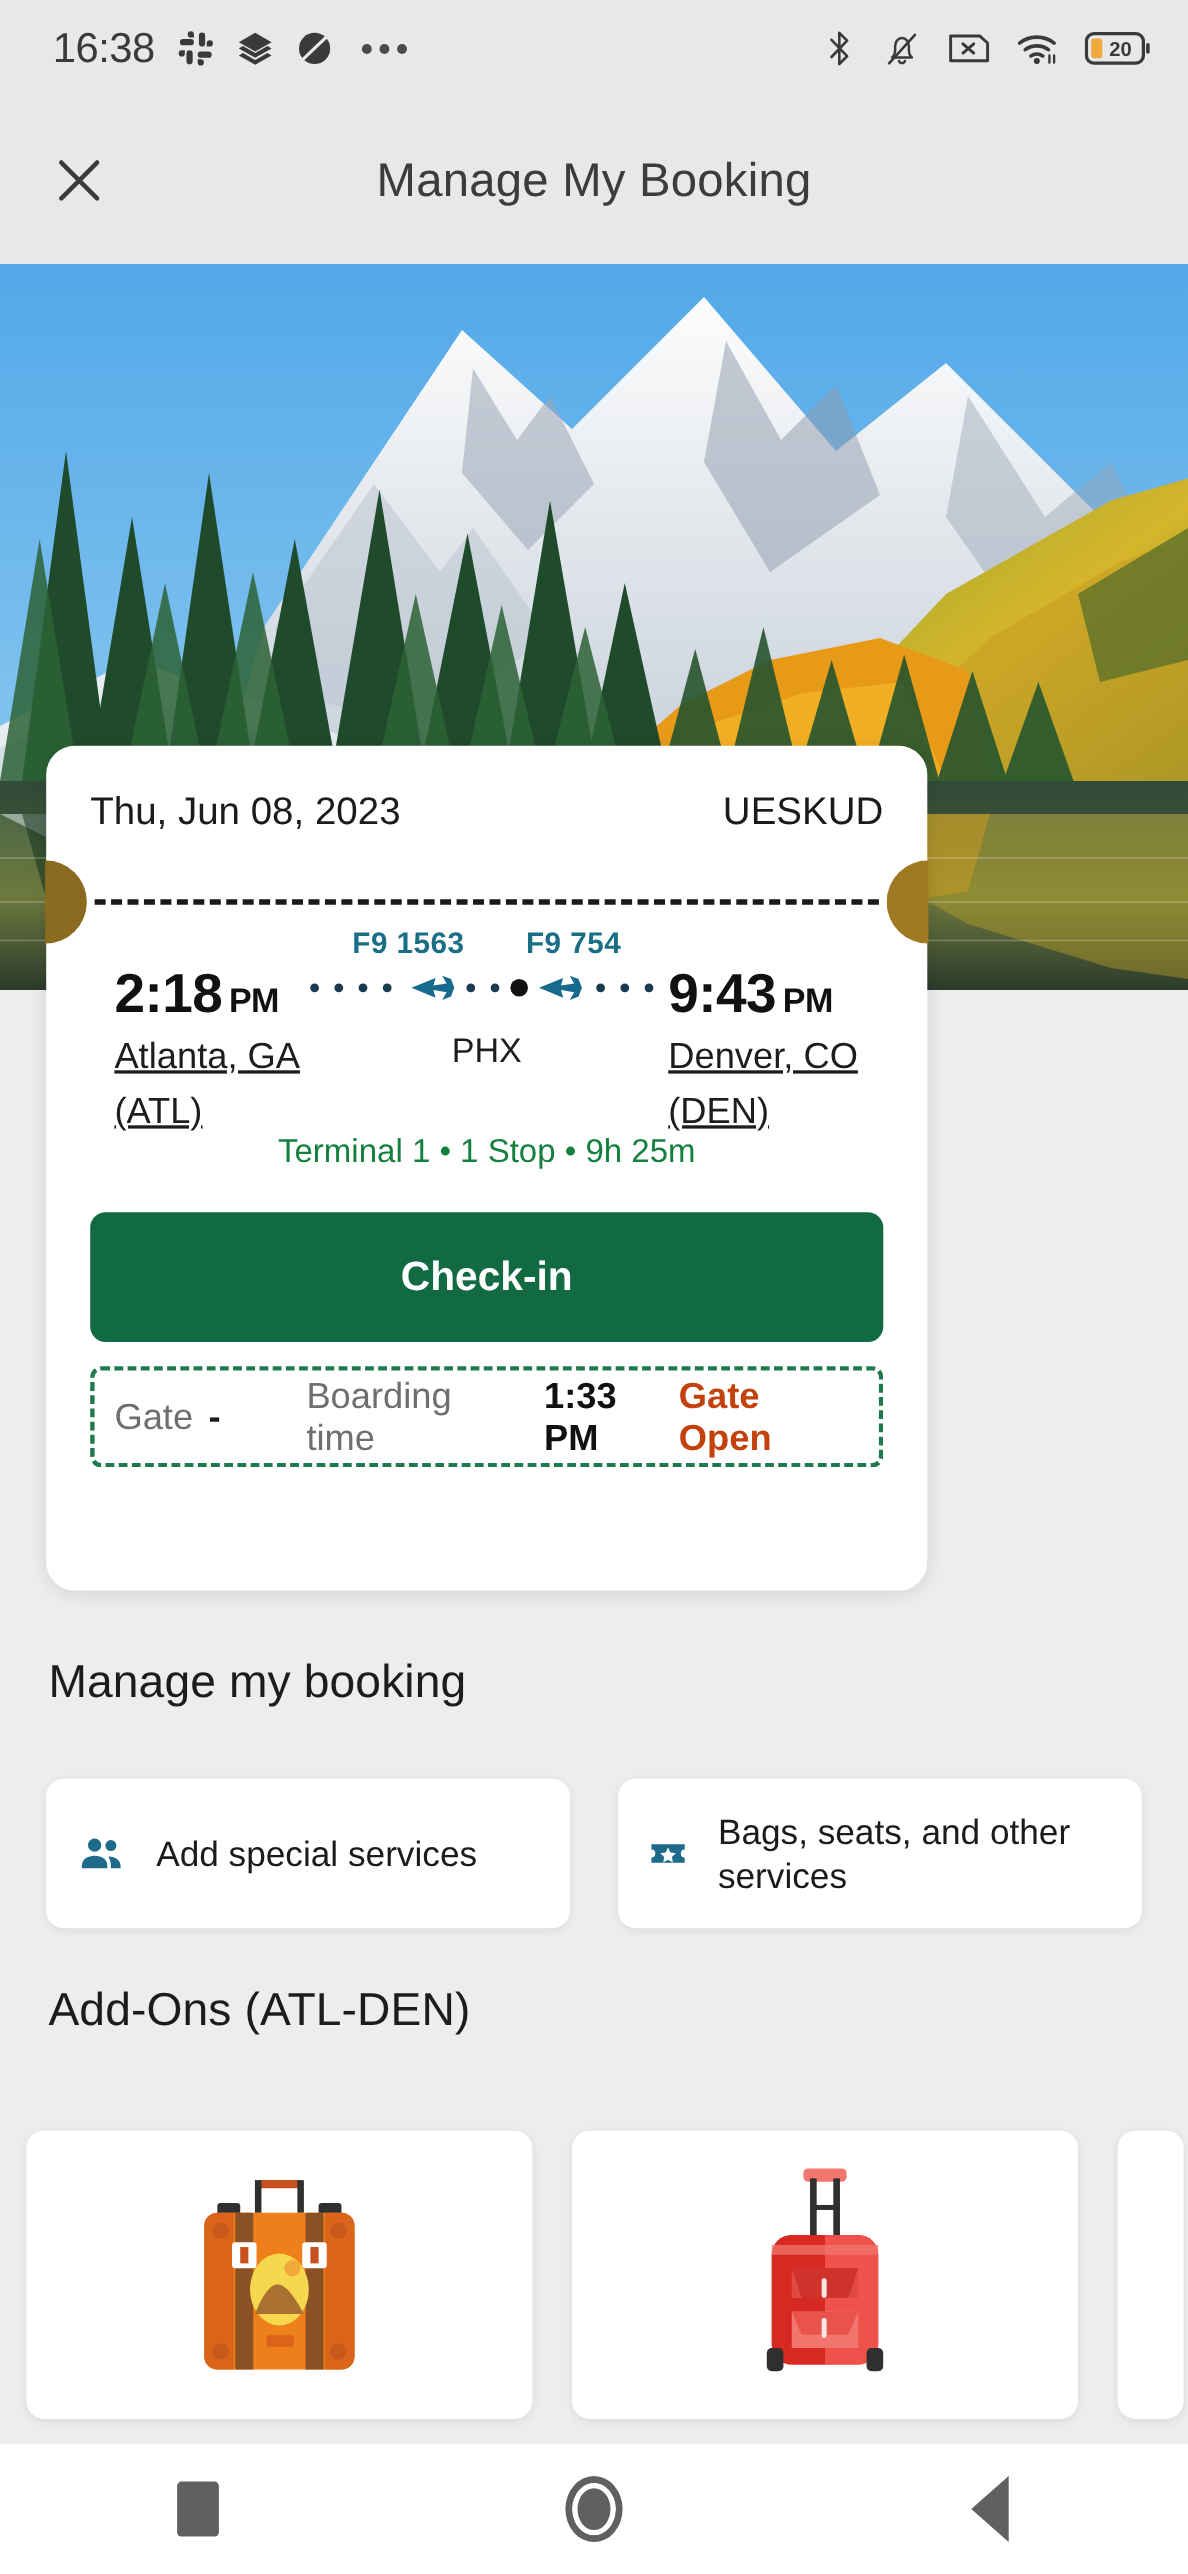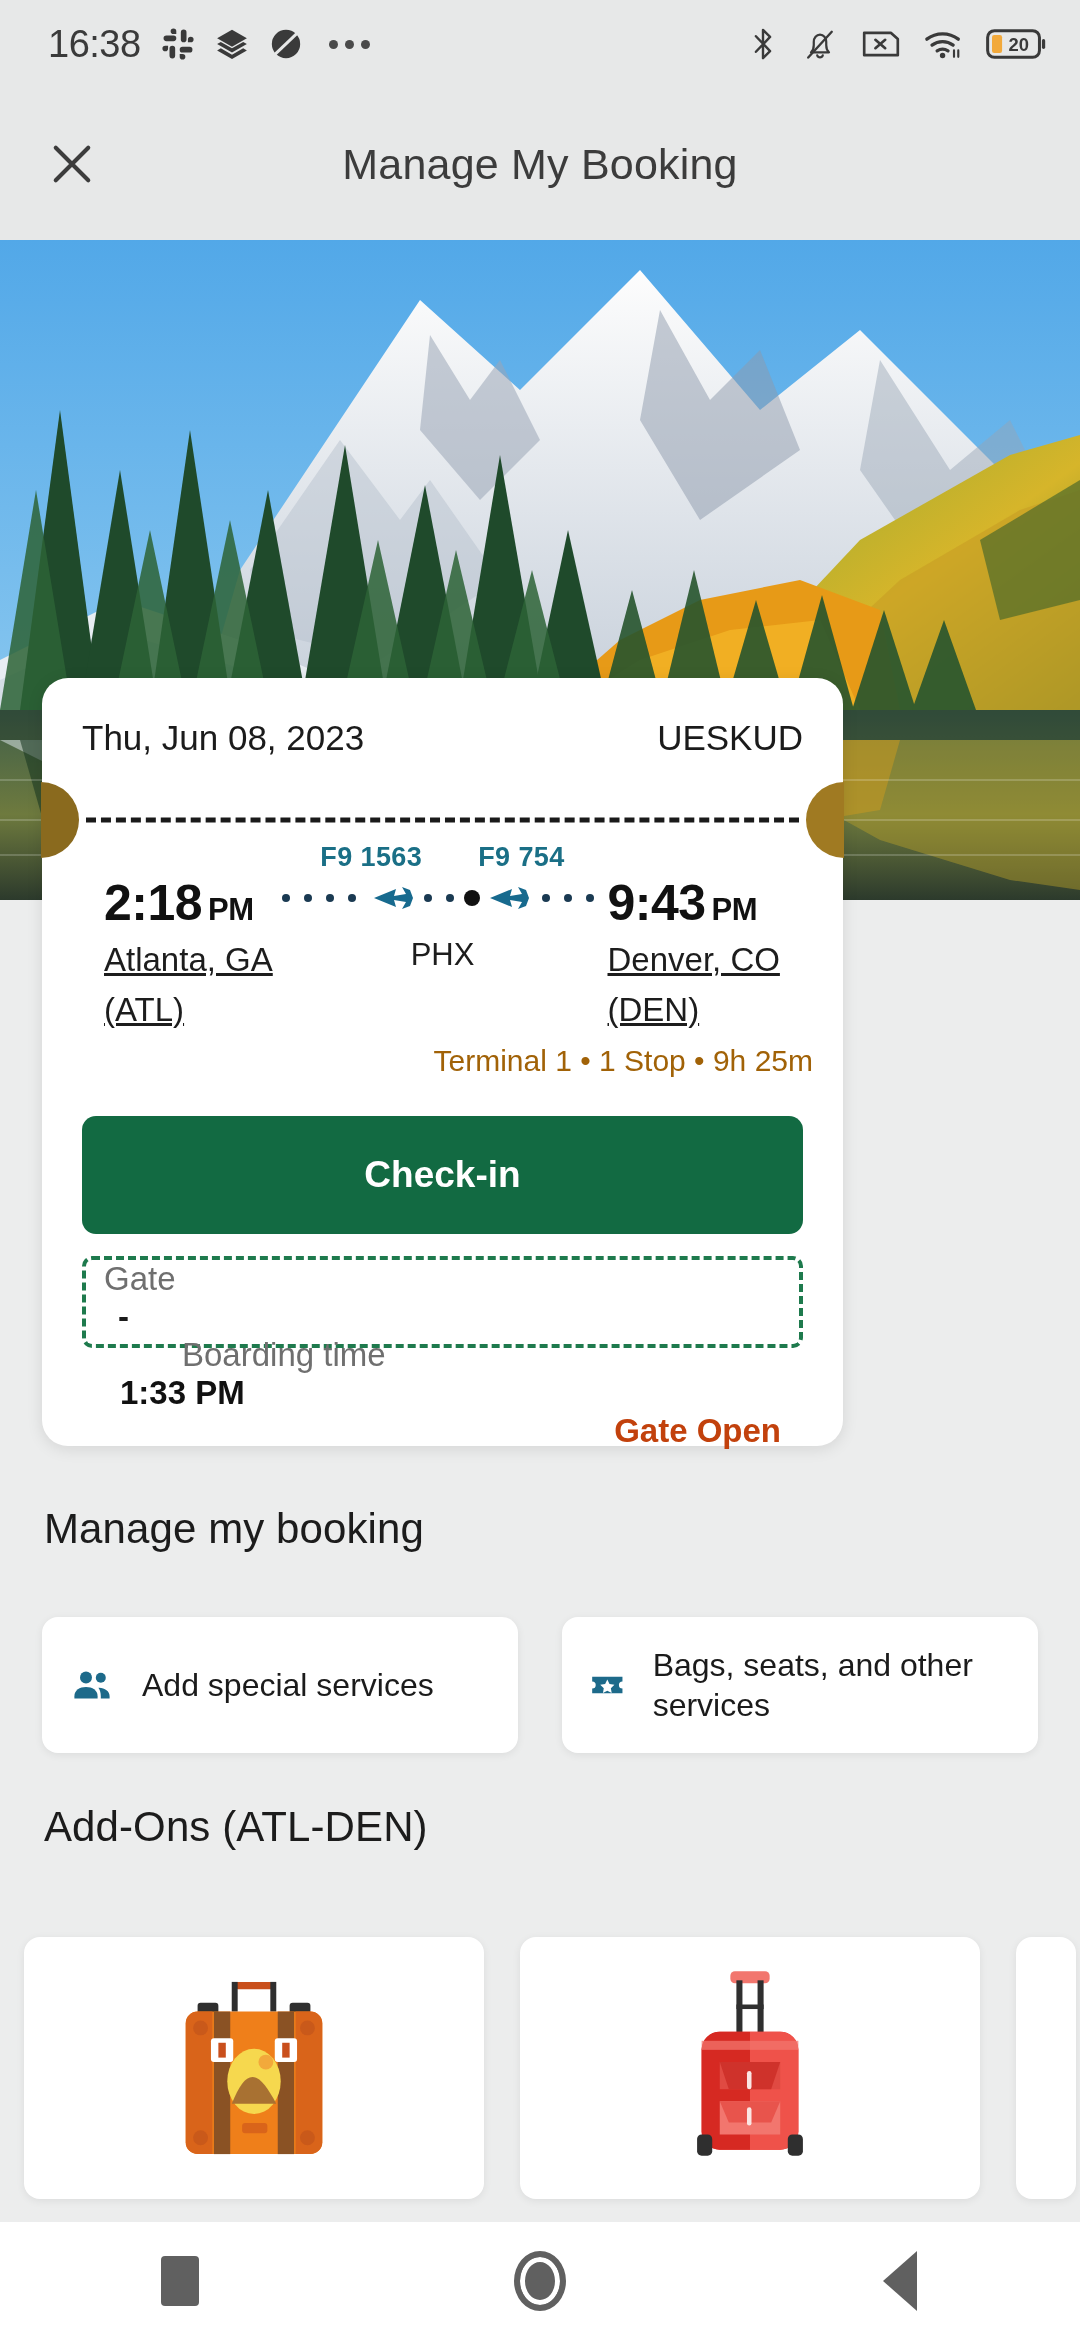--- a/index.html
+++ b/index.html
@@ -91,32 +91,32 @@
   .endpoint.arr { text-align: left; padding-right: 32px; }
   .time {
     font-size: 50px; font-weight: bold; color: #111; letter-spacing: -0.5px;
     line-height: 1.05; white-space: nowrap;
   }
   .time .ampm { font-size: 31px; font-weight: bold; margin-left: 6px; }
   .city { font-size: 33px; color: #1d1d1d; line-height: 1.22; margin-top: 10px; text-decoration: underline; }
   .mid { flex: 1; text-align: center; padding-top: 4px; }
   .path { display: flex; align-items: center; justify-content: center; height: 34px; }
   .stopcode { font-size: 31px; color: #1d1d1d; margin-top: 22px; }
-  .meta { text-align: right; font-size: 30px; color: #a16207; margin-top: 14px; }
+  .meta { text-align: center; font-size: 30px; color: #15803d; }
 
   .checkin {
     display: block; margin: 38px 40px 0; height: 118px; width: calc(100% - 80px);
     background: #126a42; color: #fff; border: none; border-radius: 14px;
     font-size: 37px; font-weight: bold; font-family: "Liberation Sans", sans-serif;
     cursor: pointer;
   }
 
   .gatebox {
     margin: 22px 40px 0; height: 92px; border: 4px dashed #1e7a4d; border-radius: 10px;
-    display: flex; padding: 0 18px; gap: 0; flex-direction: column;
+    display: flex; align-items: center; padding: 0 18px; gap: 0;
   }
   .gate-label { font-size: 33px; color: #6f6f6f; }
   .gate-val { font-size: 33px; color: #1b1b1b; font-weight: bold; margin-left: 14px; }
   .board-label { font-size: 33px; color: #6f6f6f; margin-left: 78px; }
   .board-val { font-size: 33px; color: #111; font-weight: bold; margin-left: 16px; }
   .gate-status { font-size: 33px; color: #c2410c; font-weight: bold; margin-left: auto; }
 
   
   .section-title {
     position: absolute; left: 44px; font-size: 42px; color: #1c1c1c; letter-spacing: 0.1px;

